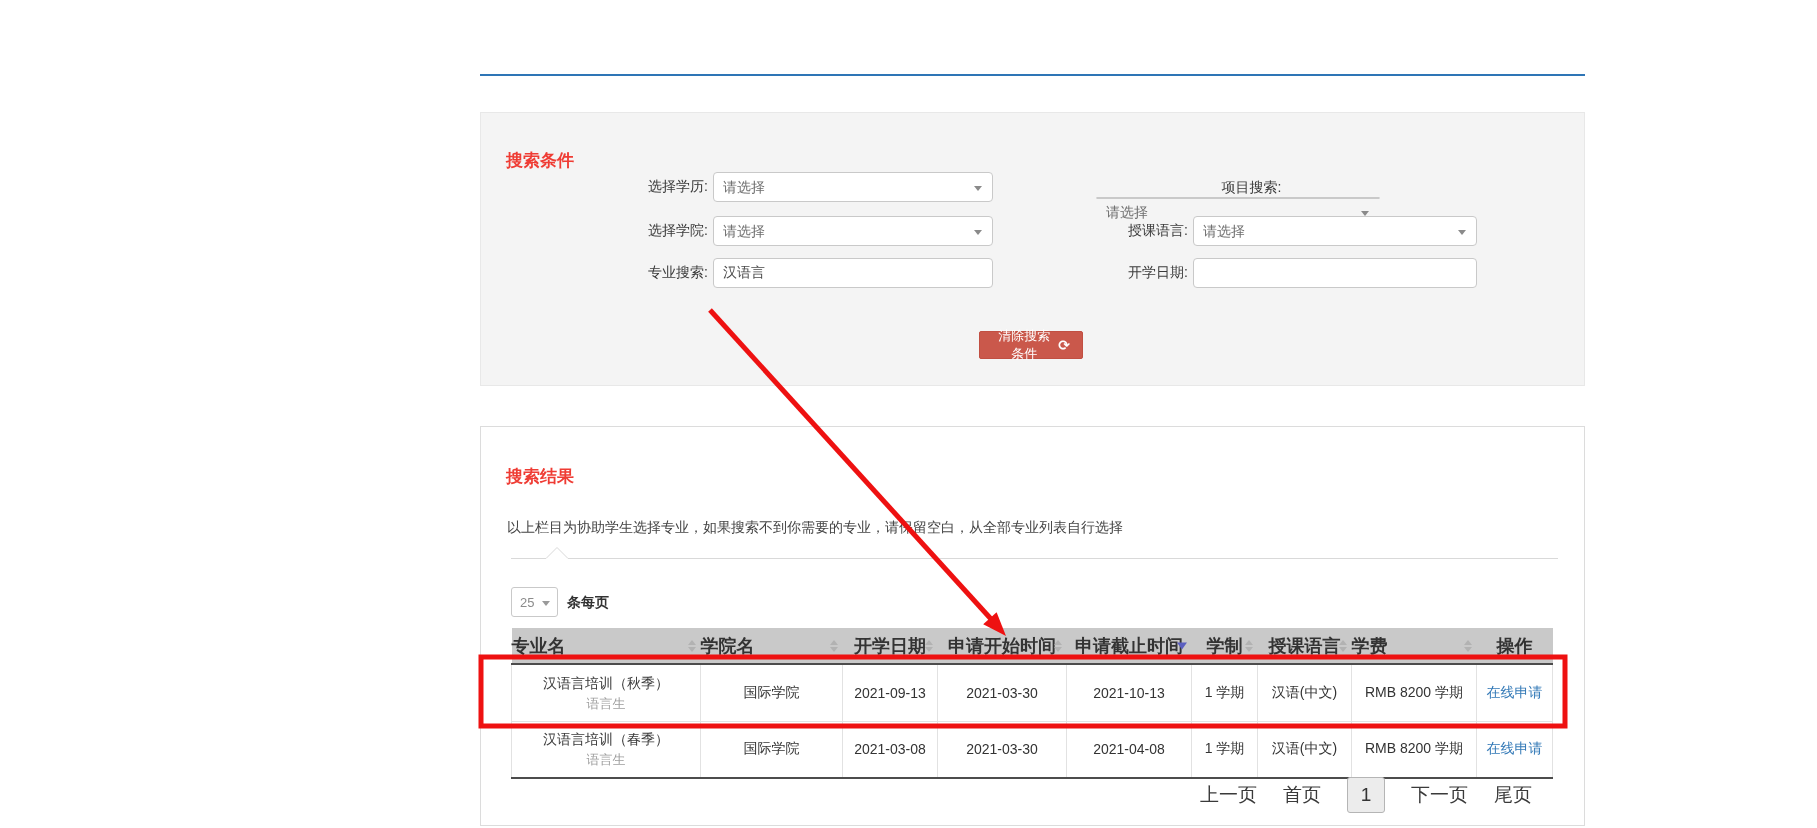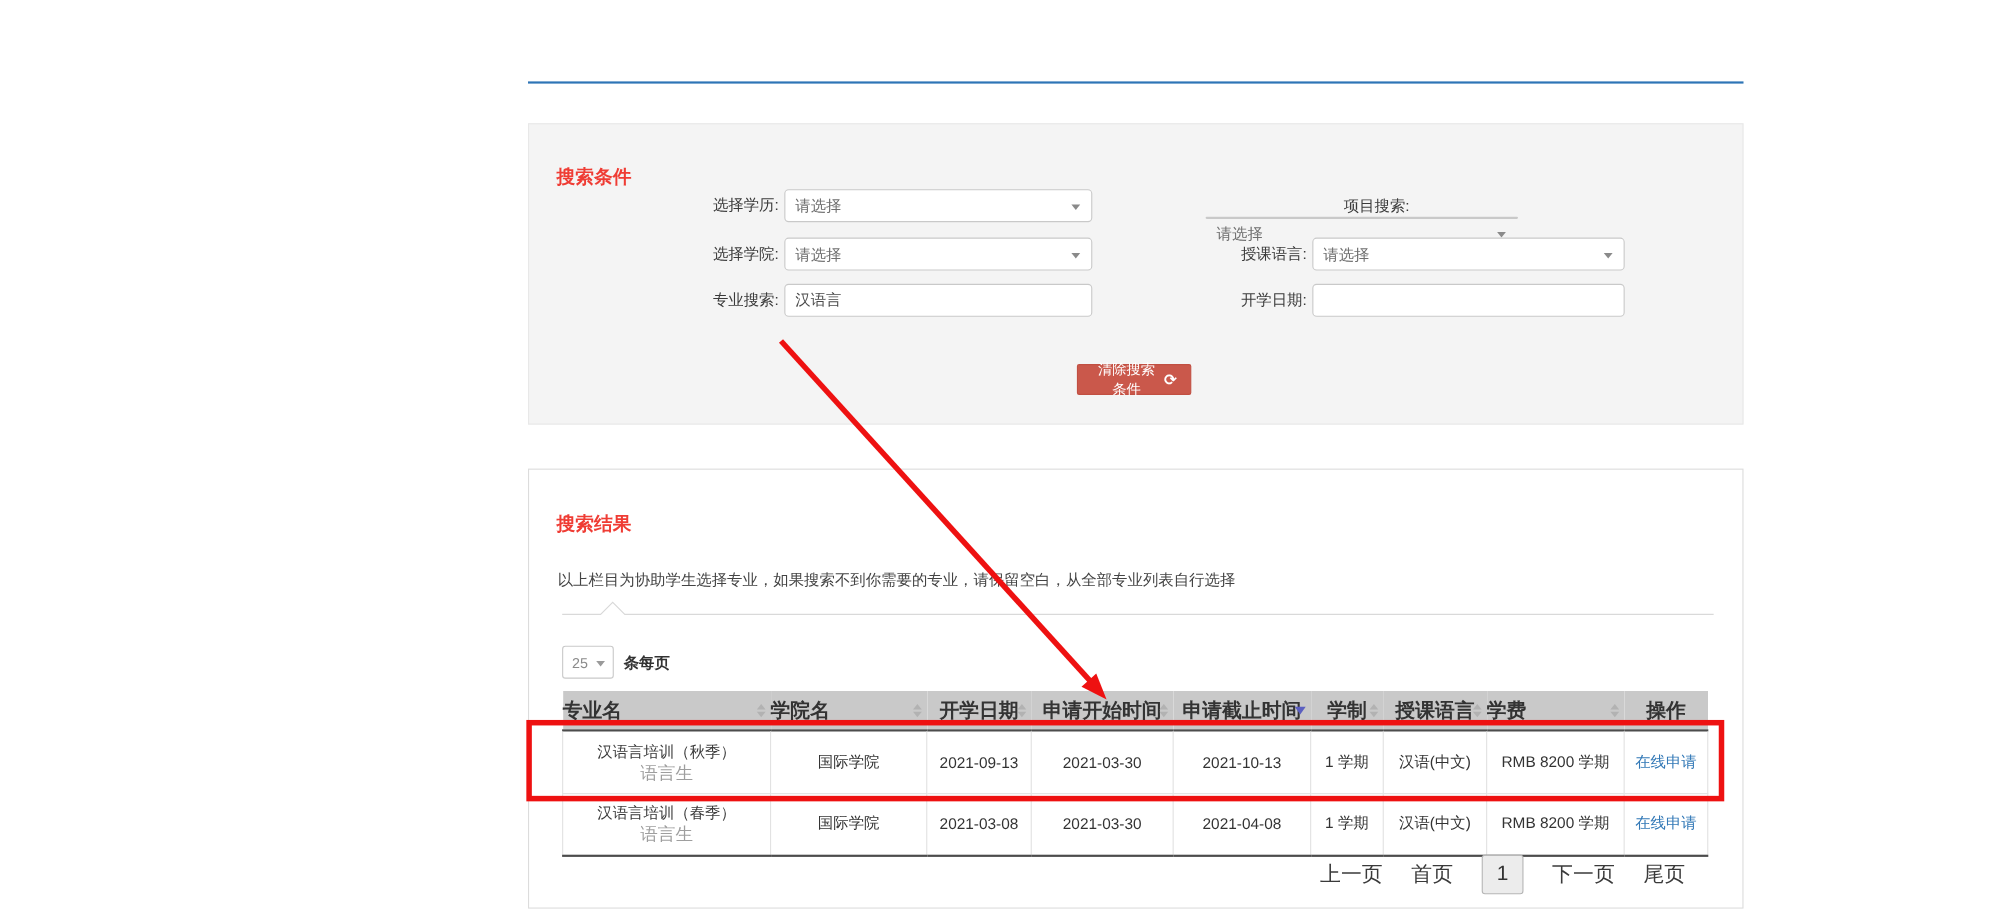--- a/index.html
+++ b/index.html
@@ -41,21 +41,21 @@
   th.ac { text-align:center; }
   .sort-icon { position:absolute; right:5px; top:50%; transform:translateY(-50%); display:flex; flex-direction:column; gap:2px; cursor:pointer; }
   .tri-up { width:0; height:0; border-left:4px solid transparent; border-right:4px solid transparent; border-bottom:5px solid #b2b2b2; }
   .tri-dn { width:0; height:0; border-left:4px solid transparent; border-right:4px solid transparent; border-top:5px solid #b2b2b2; }
   .tri-dn-active { width:0; height:0; border-left:5px solid transparent; border-right:5px solid transparent; border-top:7px solid #5b5fc0; }
   table.results tbody td { height:57px; border:1px solid #e2e2e2; font-size:14px; color:#333; padding:0; text-align:center; background:#fff; }
   table.results tbody tr:last-child td { border-bottom:2px solid #4c4c4c; }
   td.major-cell { text-align:left; padding-left:16px; }
   td.college-cell { text-align:left; padding-left:15px; }
   .major-name { display:block; color:#3a3a3a; line-height:18px; }
-  .major-cat { display:block; color:#9e9e9e; font-size:16px; margin-top:4px; line-height:16px; }
+  .major-cat { display:block; color:#9e9e9e; font-size:13px; margin-top:4px; line-height:16px; }
   td.shaded { background:#f3f3f3; }
   a.apply-link { color:#3379b7; text-decoration:none; cursor:pointer; }
 
   .pagination { position:absolute; right:52px; top:349px; height:37px; display:flex; align-items:center; gap:26px; font-size:19px; color:#3a3a3a; }
   .pg-item { cursor:pointer; }
   .pg-current { width:38px; height:36px; background:#ececec; border:1px solid #b5b5b5; border-radius:3px; display:flex; align-items:center; justify-content:center; color:#333; cursor:default; }
 
   .annotations { position:absolute; left:0; top:0; pointer-events:none; }
 </style>
 </head>

